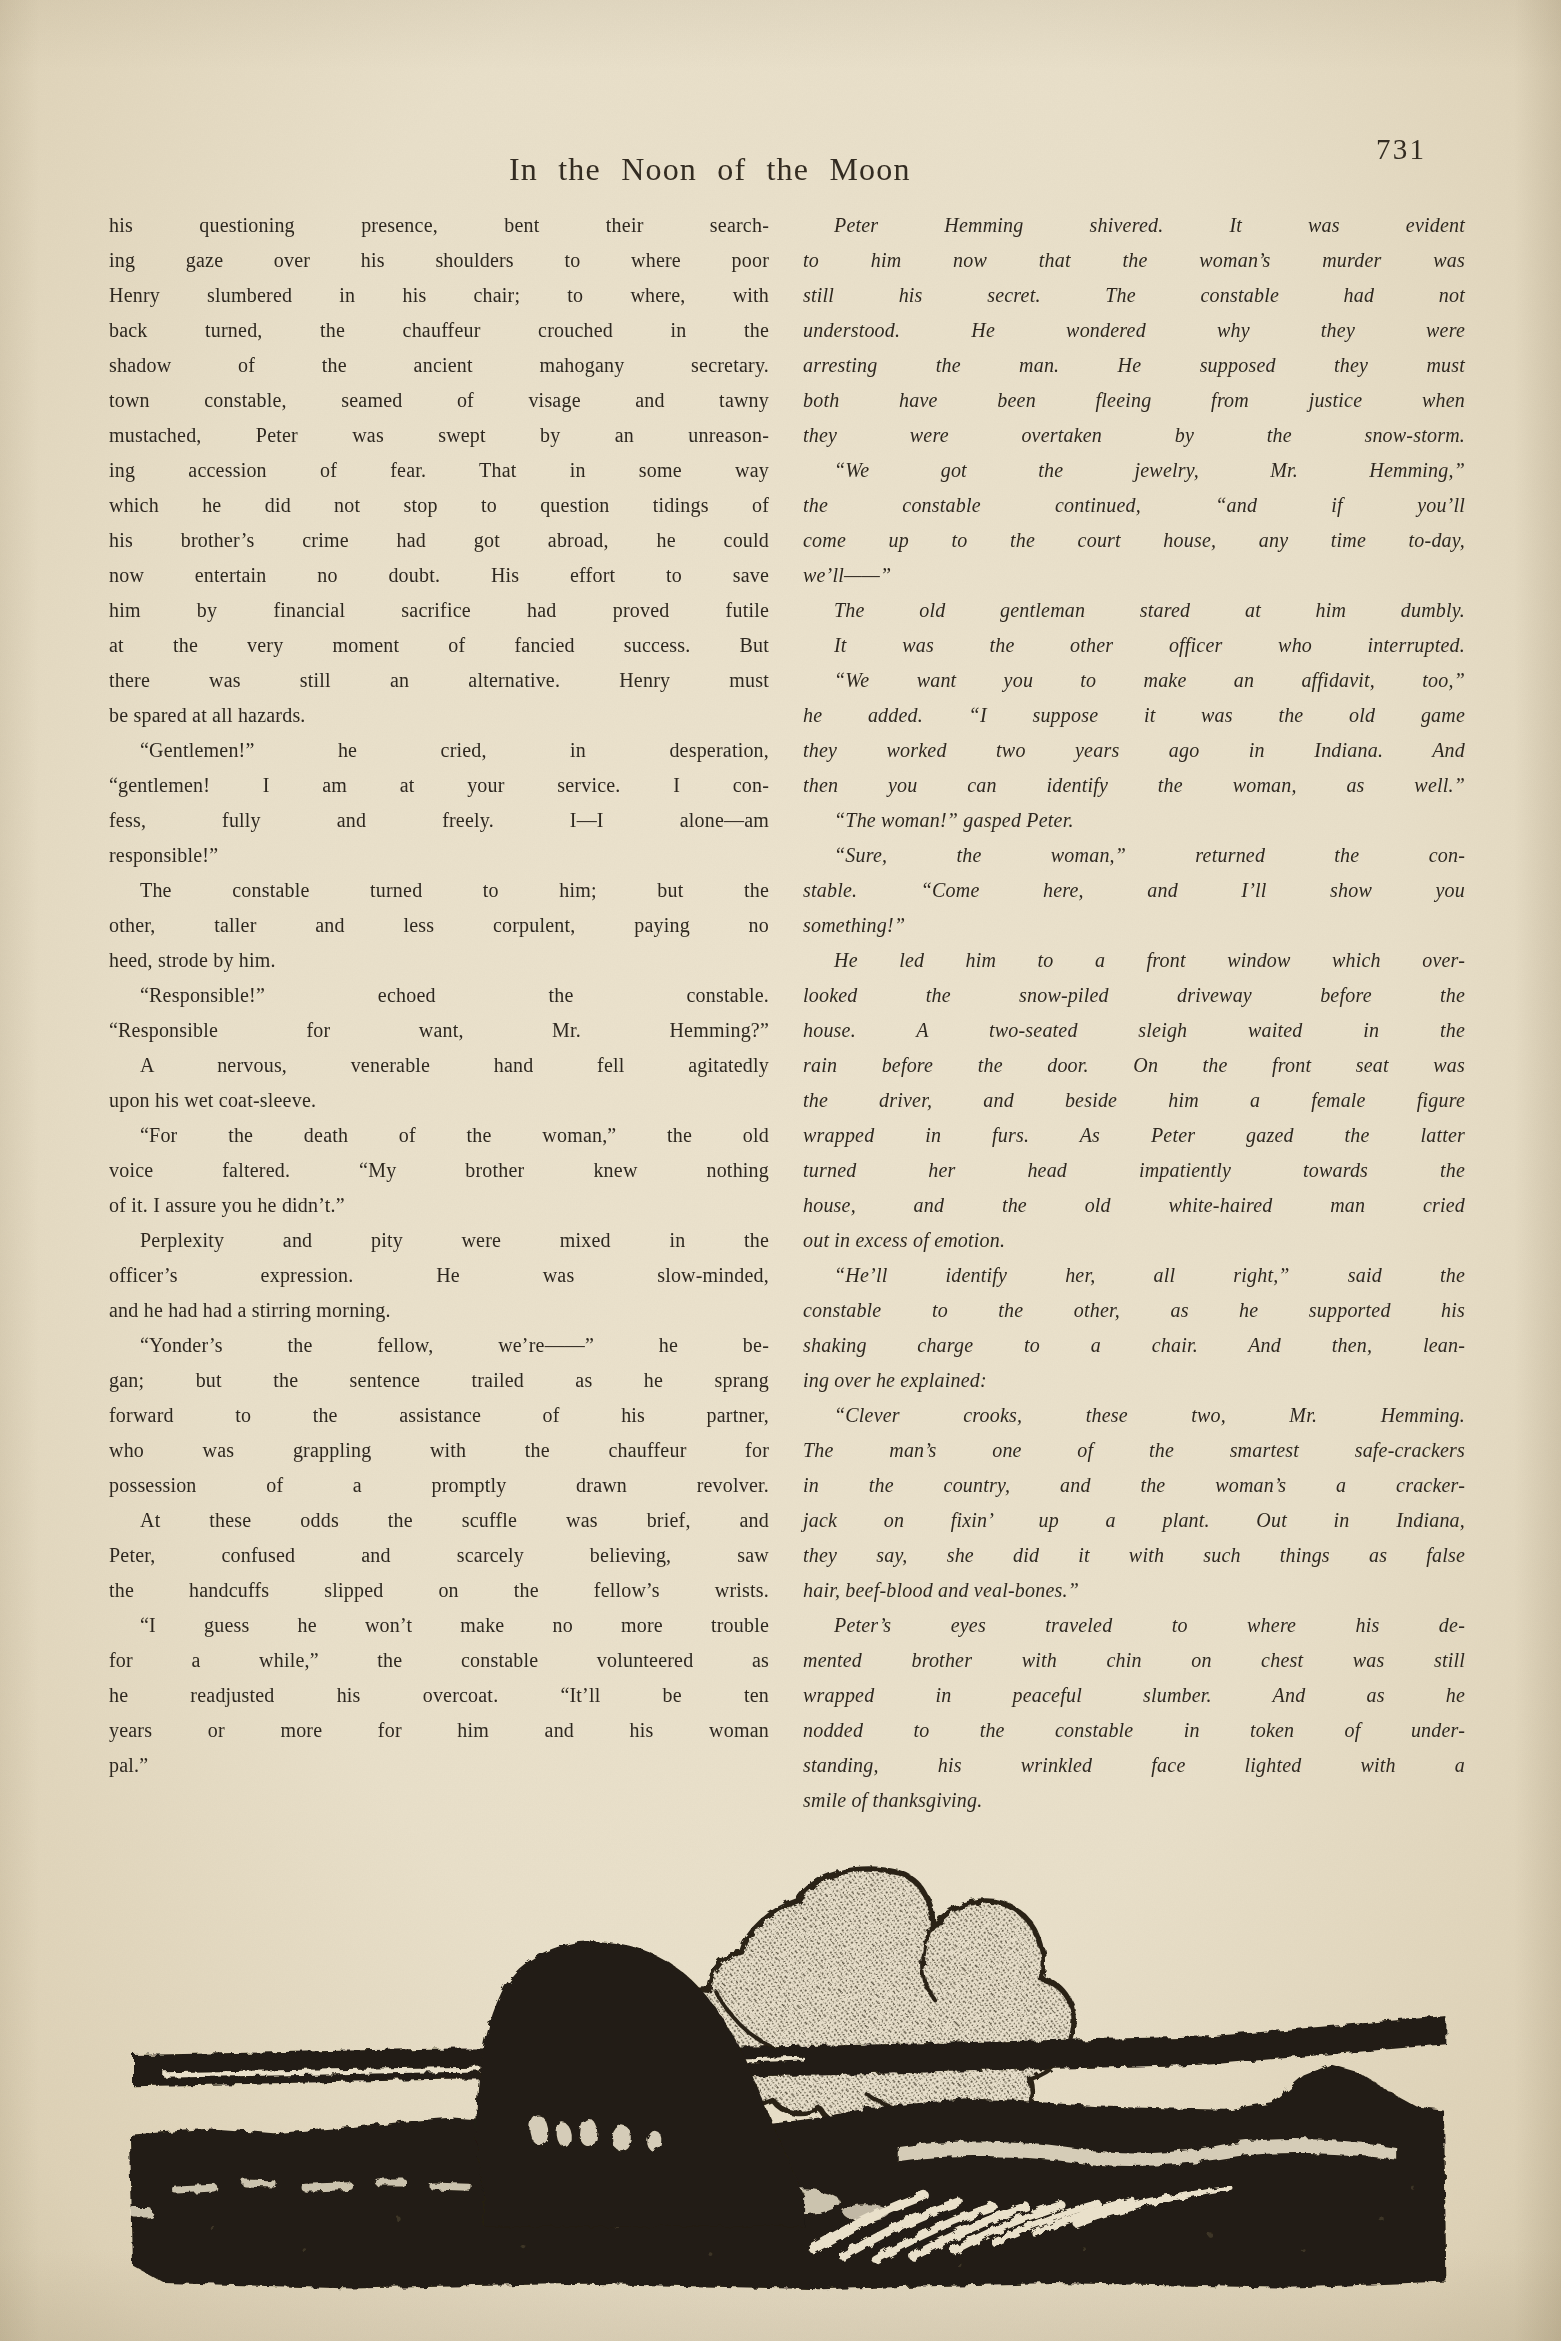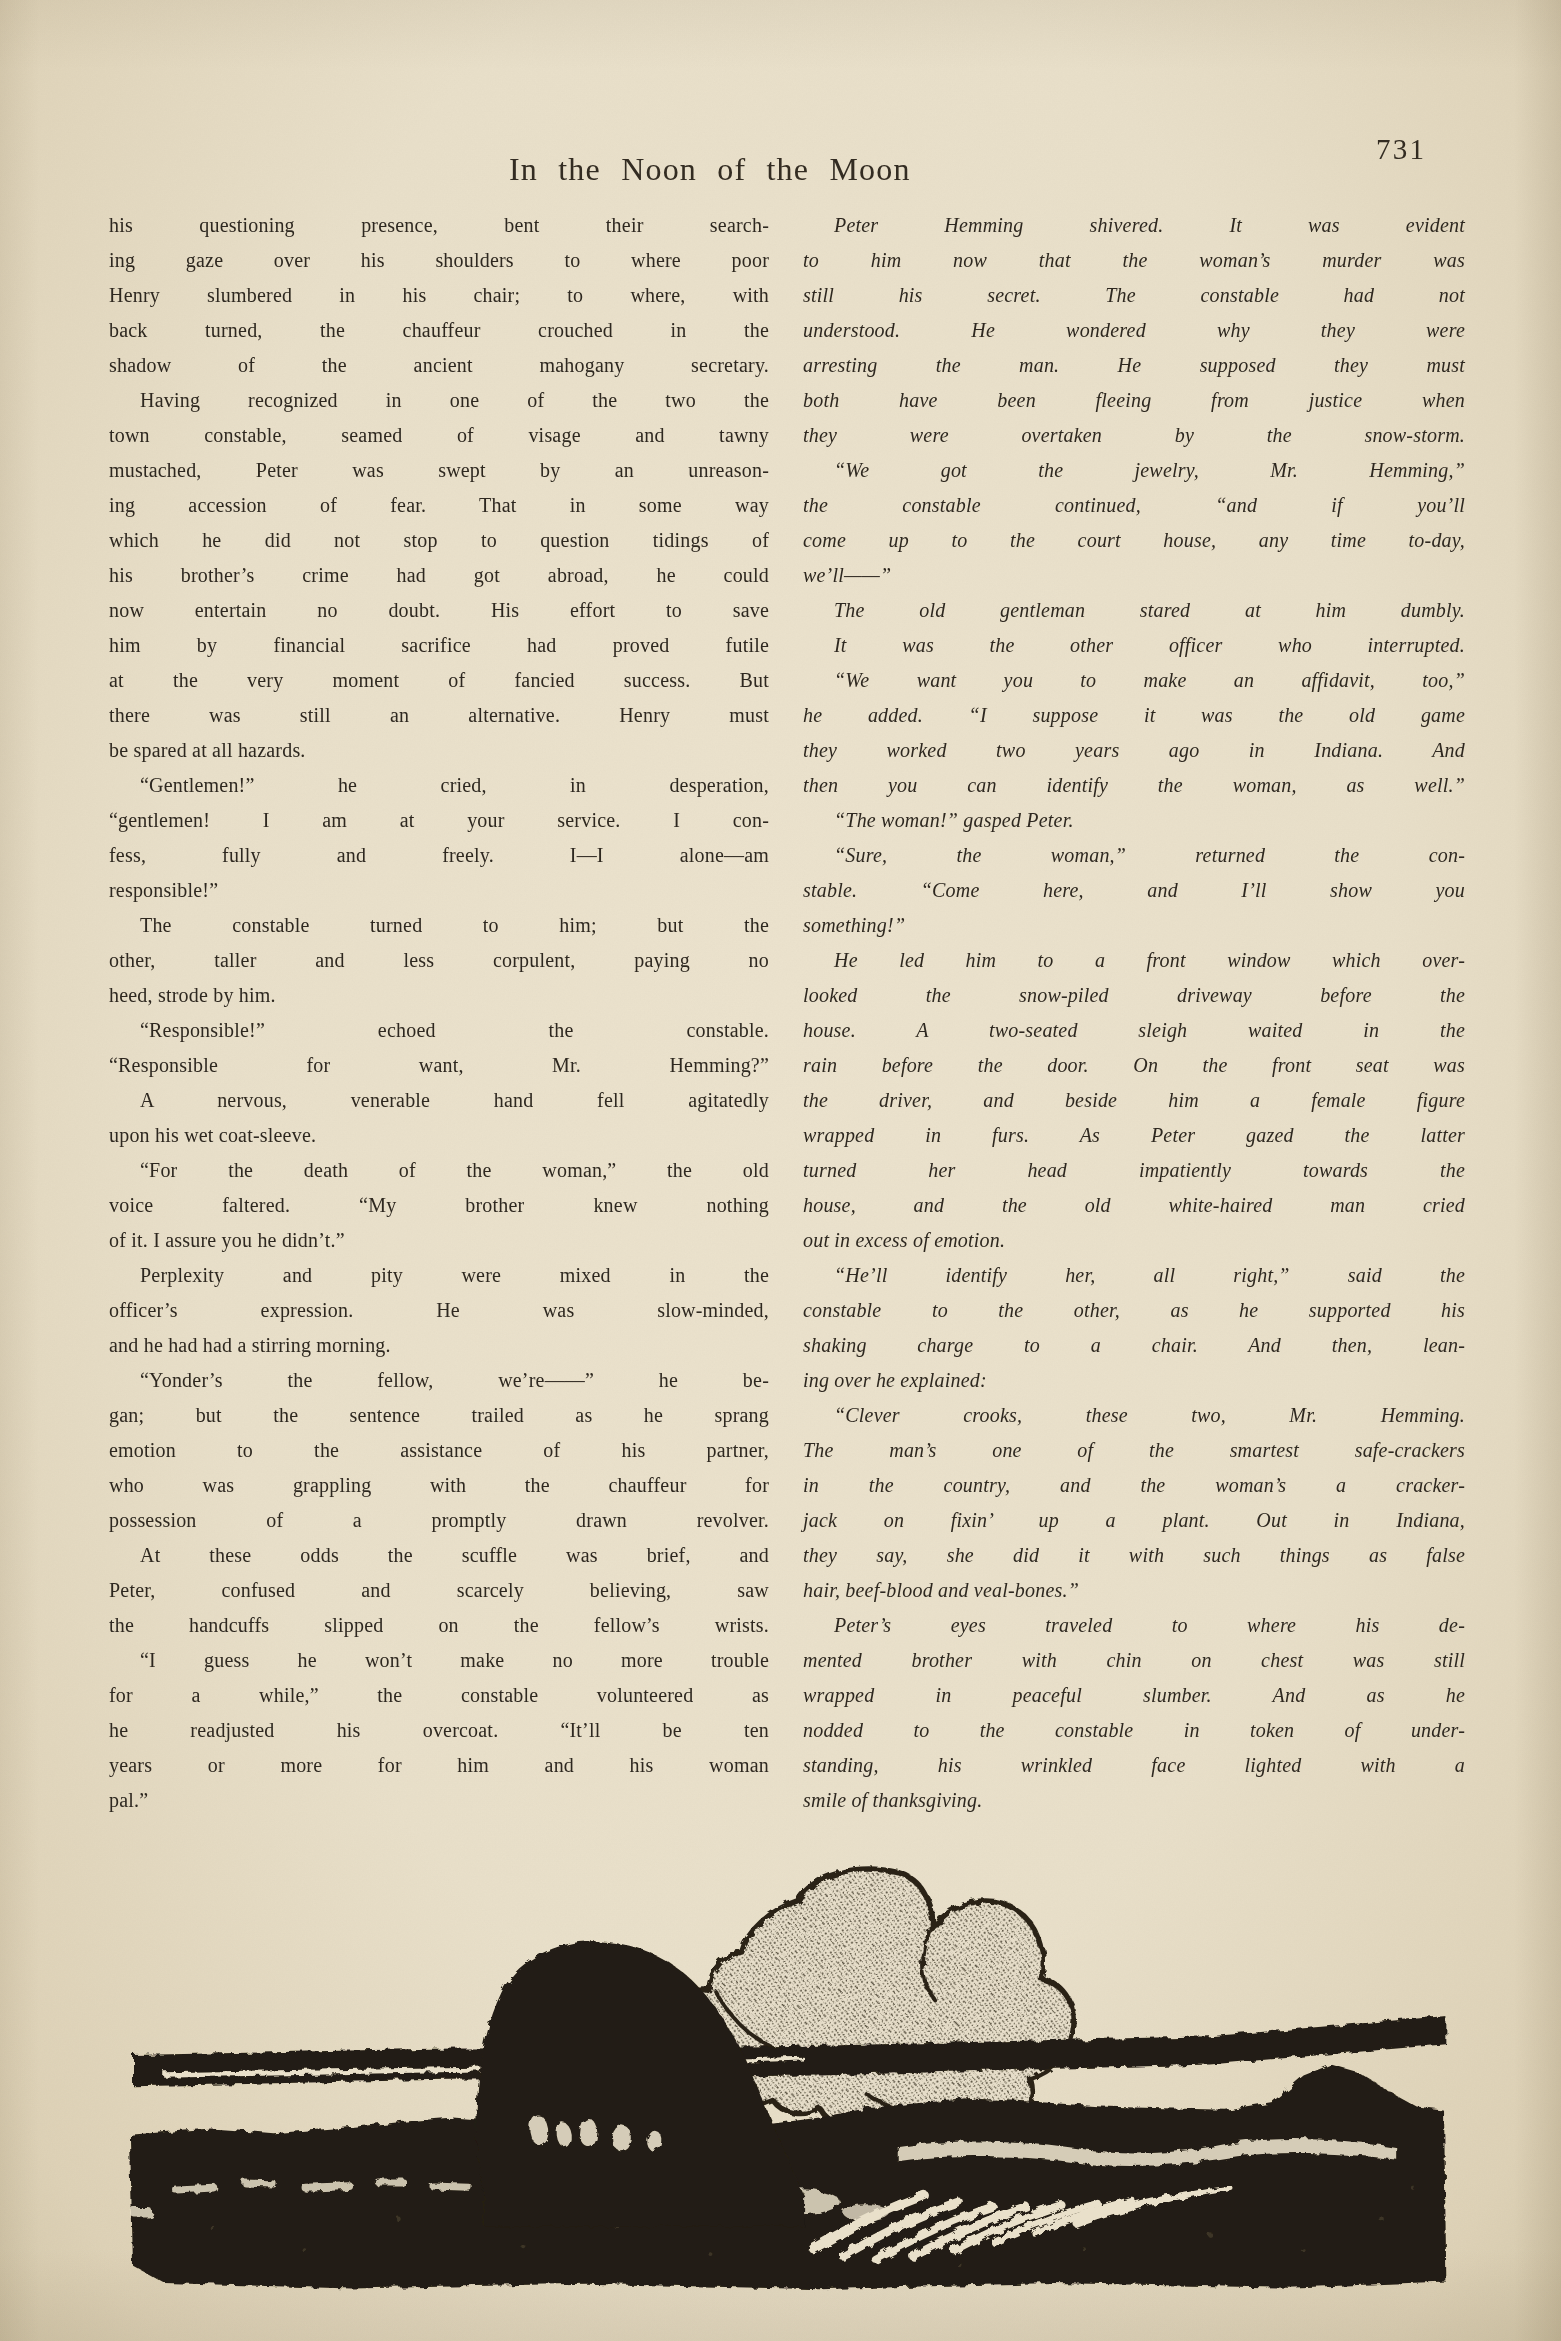--- a/index.html
+++ b/index.html
@@ -54,21 +54,20 @@
 
   <div class="hdr-title">In  the Noon of the Moon</div>
   <div class="hdr-num">731</div>
 
   <div class="col col-l" id="col-left">
       <div class="line j">his questioning presence, bent their search-</div>
       <div class="line j">ing gaze over his shoulders to where poor</div>
       <div class="line j">Henry slumbered in his chair; to where, with</div>
       <div class="line j">back turned, the chauffeur crouched in the</div>
       <div class="line j">shadow of the ancient mahogany secretary.</div>
-      <div class="line j in">Having recognized in one of the two the</div>
       <div class="line j">town constable, seamed of visage and tawny</div>
       <div class="line j">mustached, Peter was swept by an unreason-</div>
       <div class="line j">ing accession of fear.  That in some way</div>
       <div class="line j">which he did not stop to question tidings of</div>
       <div class="line j">his brother’s crime had got abroad, he could</div>
       <div class="line j">now entertain no doubt.  His effort to save</div>
       <div class="line j">him by financial sacrifice had proved futile</div>
       <div class="line j">at the very moment of fancied success.  But</div>
       <div class="line j">there was still an alternative.  Henry must</div>
       <div class="line">be spared at all hazards.</div>
@@ -84,21 +83,21 @@
       <div class="line j in">A nervous, venerable hand fell agitatedly</div>
       <div class="line">upon his wet coat-sleeve.</div>
       <div class="line j in">“For the death of the woman,” the old</div>
       <div class="line j">voice faltered.  “My brother knew nothing</div>
       <div class="line">of it.  I assure you he didn’t.”</div>
       <div class="line j in">Perplexity and pity were mixed in the</div>
       <div class="line j">officer’s expression.  He was slow-minded,</div>
       <div class="line">and he had had a stirring morning.</div>
       <div class="line j in">“Yonder’s the fellow, we’re——” he be-</div>
       <div class="line j">gan; but the sentence trailed as he sprang</div>
-      <div class="line j">emotion to the assistance of his partner,</div>
+      <div class="line j">forward to the assistance of his partner,</div>
       <div class="line j">who was grappling with the chauffeur for</div>
       <div class="line j">possession of a promptly drawn revolver.</div>
       <div class="line j in">At these odds the scuffle was brief, and</div>
       <div class="line j">Peter, confused and scarcely believing, saw</div>
       <div class="line j">the handcuffs slipped on the fellow’s wrists.</div>
       <div class="line j in">“I guess he won’t make no more trouble</div>
       <div class="line j">for a while,” the constable volunteered as</div>
       <div class="line j">he readjusted his overcoat.  “It’ll be ten</div>
       <div class="line j">years or more for him and his woman</div>
       <div class="line">pal.”</div>

